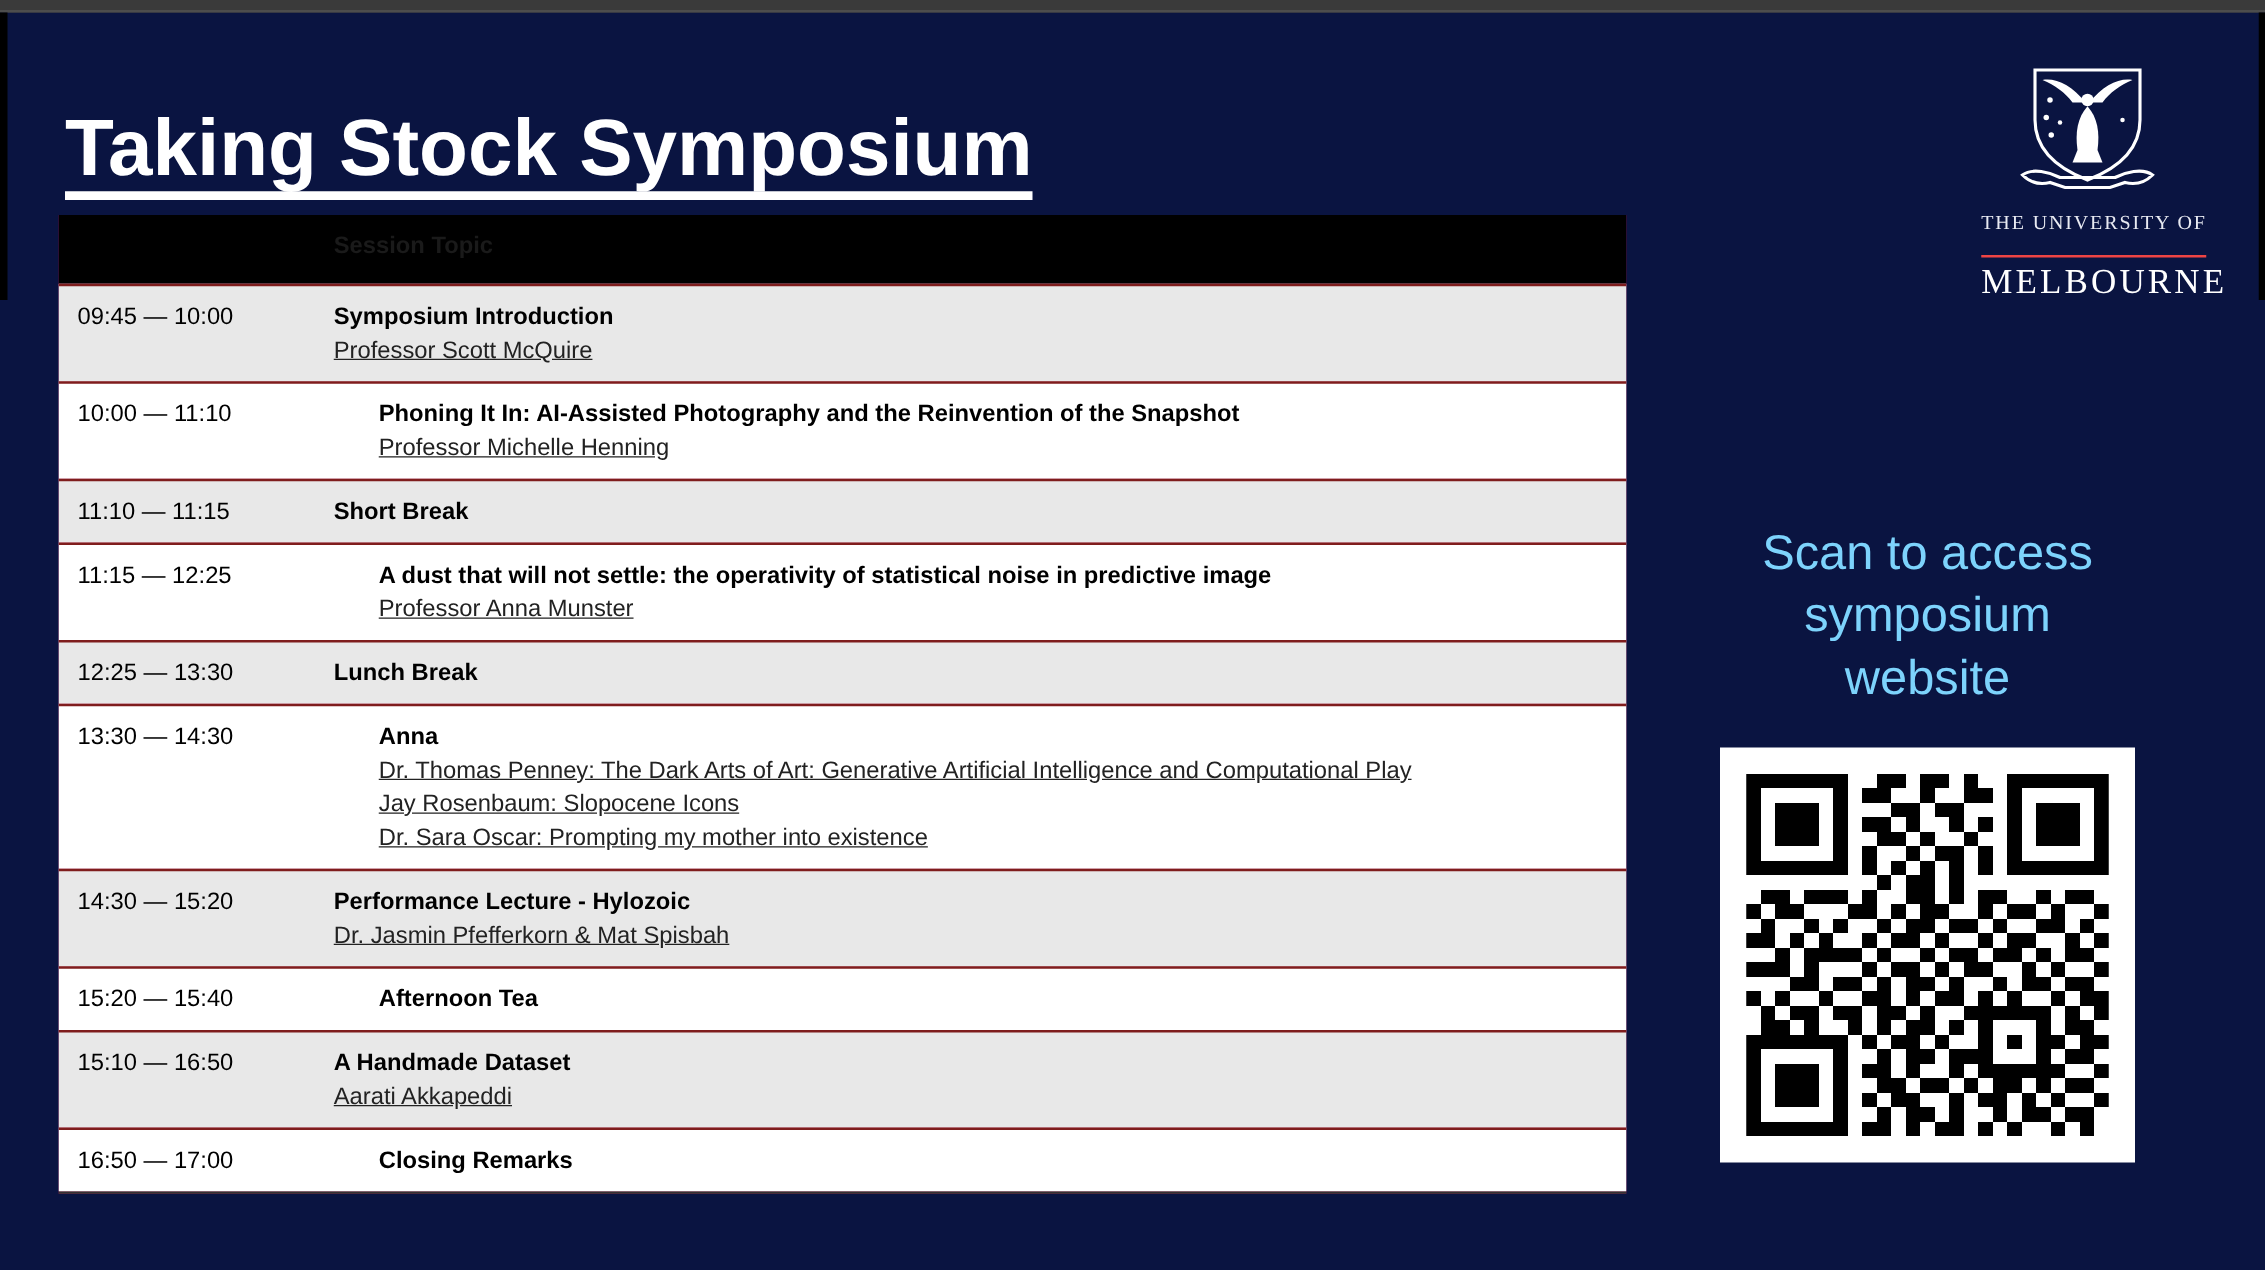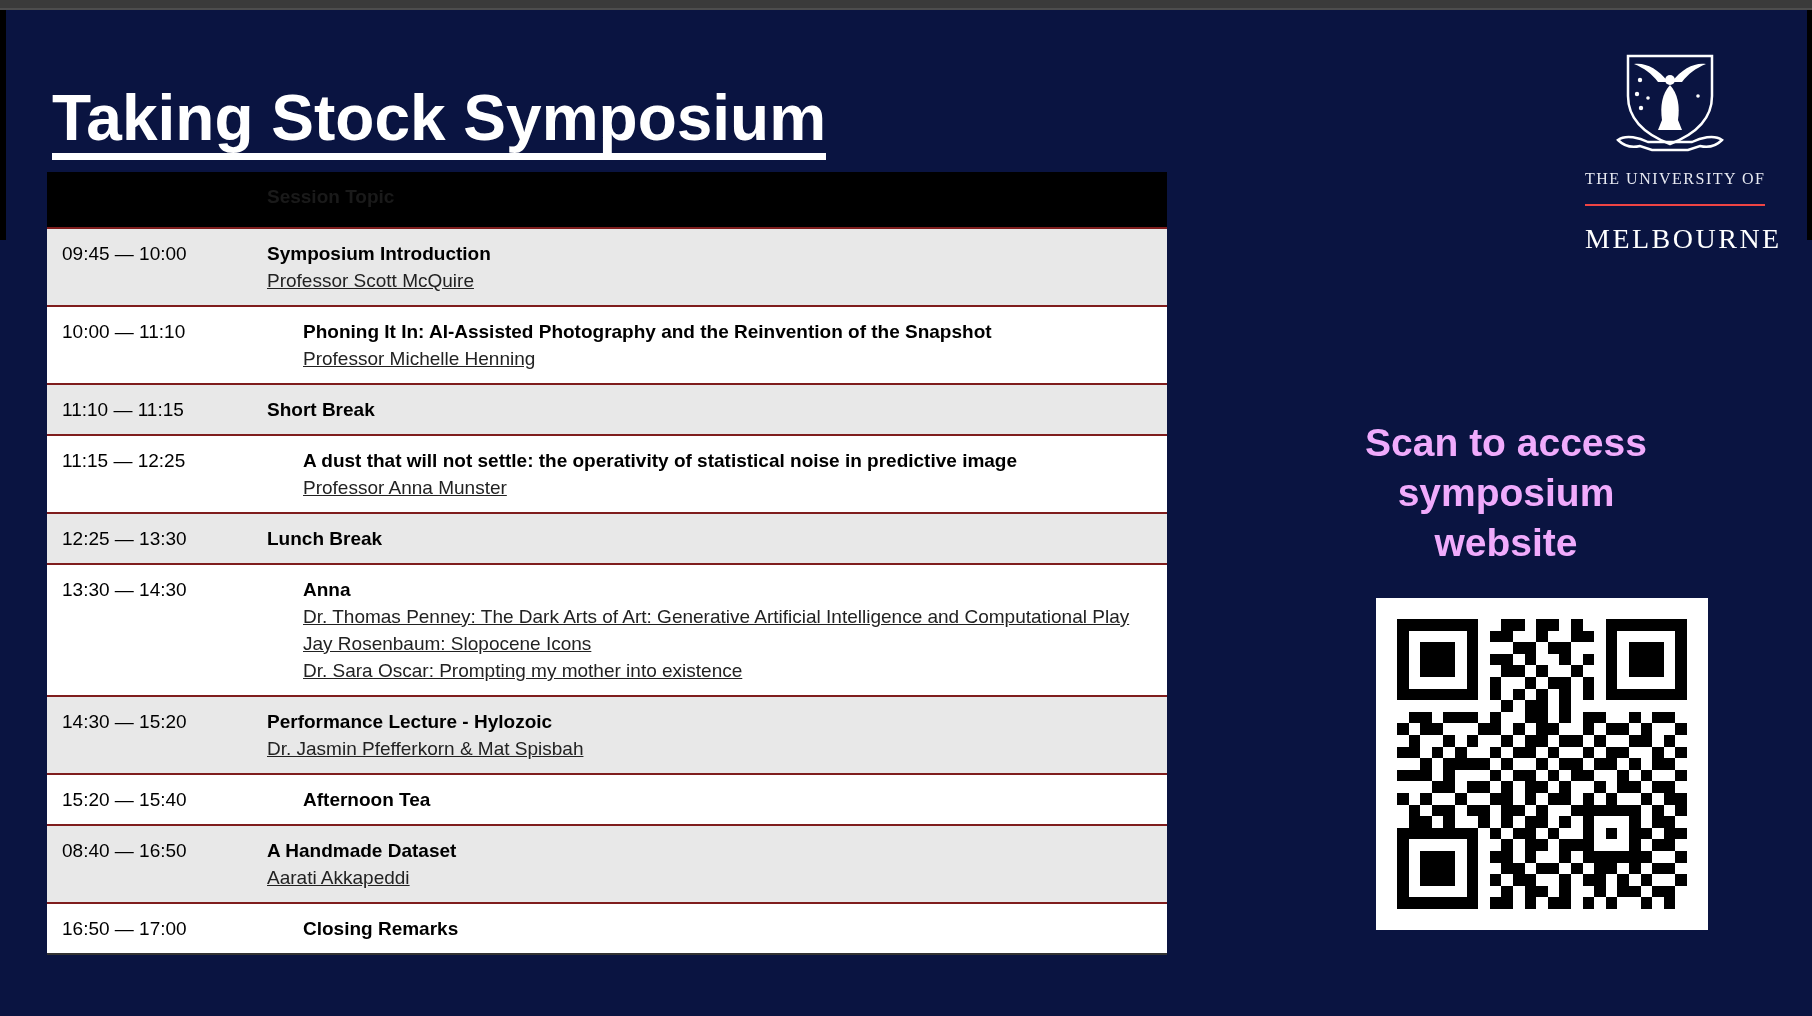--- a/index.html
+++ b/index.html
@@ -22,21 +22,21 @@
   
   .slide-title{
     position:absolute;left:52px;top:40px;
     color:#ffffff;font-size:64px;font-weight:bold;line-height:1.1;
     border-bottom:7px solid #ffffff;padding-bottom:0;
     letter-spacing:0px;white-space:nowrap;
   }
 
   
   .schedule{
-    position:absolute;left:47px;top:172px;width:1120px;
+    position:absolute;left:47px;top:172px;width:1254px;
     background:#be185d;
     border-bottom:2px solid #333;
   }
   .srow{display:flex;align-items:stretch;border-top:2px solid #7f1d1d;}
   .srow:first-child{border-top:none;}
   .srow.header{
     background:#000000;color:#ffffff;
     font-weight:bold;font-size:21px;
   }
   .srow.header .cell{padding-top:14px;padding-bottom:14px;}
@@ -66,27 +66,27 @@
   .uom-line1{
     font-family:"Liberation Serif",serif;
     font-size:16px;letter-spacing:1.5px;color:#e8eaf2;
     margin-top:8px;white-space:nowrap;
     padding-bottom:16px;border-bottom:2px solid #ef4444;
     display:inline-block;
   }
   .uom-line2{
     font-family:"Liberation Serif",serif;
     font-size:28px;letter-spacing:2.5px;color:#ffffff;
-    margin-top:17px;white-space:nowrap;
+    margin-top:4px;white-space:nowrap;
   }
 
   .qr-caption{
-    position:absolute;left:1336px;top:418px;width:340px;
-    text-align:center;color:#f0abfc;
-    font-size:39px;font-weight:bold;line-height:50px;
+    position:absolute;left:1372px;top:418px;width:340px;
+    text-align:center;color:#7dd3fc;
+    font-size:39px;font-weight:normal;line-height:50px;
     white-space:pre-line;
   }
   .qr-box{
     position:absolute;left:1376px;top:598px;
     width:332px;height:332px;background:#ffffff;
     display:flex;align-items:center;justify-content:center;
   }
   .qr-box svg{width:290px;height:290px;display:block;}
 </style>
 </head>
@@ -161,21 +161,21 @@
   </div>
 
   <div class="srow plain">
     <div class="cell time">15:20 — 15:40</div>
     <div class="cell topic">
       <div class="t-title">Afternoon Tea</div>
     </div>
   </div>
 
   <div class="srow alt">
-    <div class="cell time">08:40 — 16:50</div>
+    <div class="cell time">15:10 — 16:50</div>
     <div class="cell topic">
       <div class="t-title">A Handmade Dataset</div>
     <div class="t-line">Aarati Akkapeddi</div>
       </div>
   </div>
 
   <div class="srow plain">
     <div class="cell time">16:50 — 17:00</div>
     <div class="cell topic">
       <div class="t-title">Closing Remarks</div>

